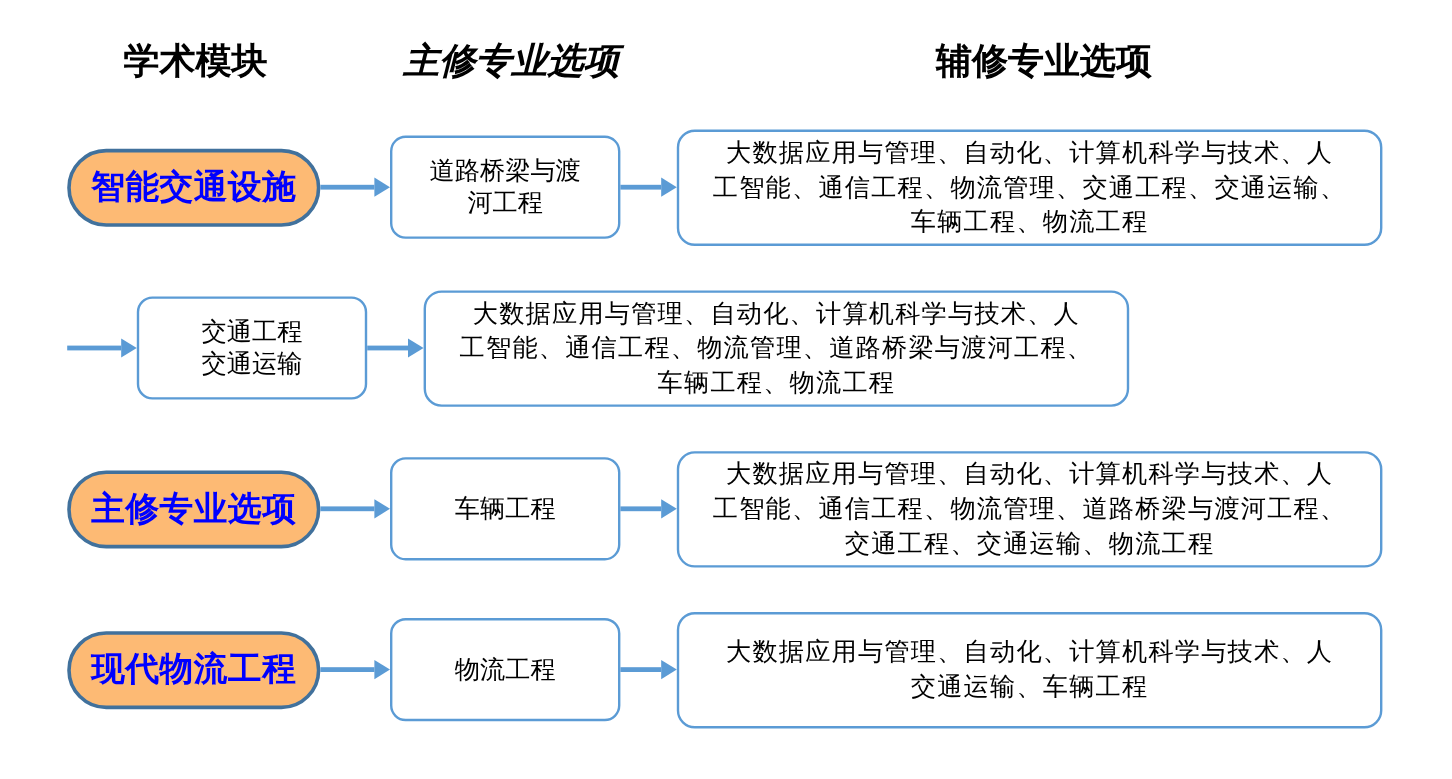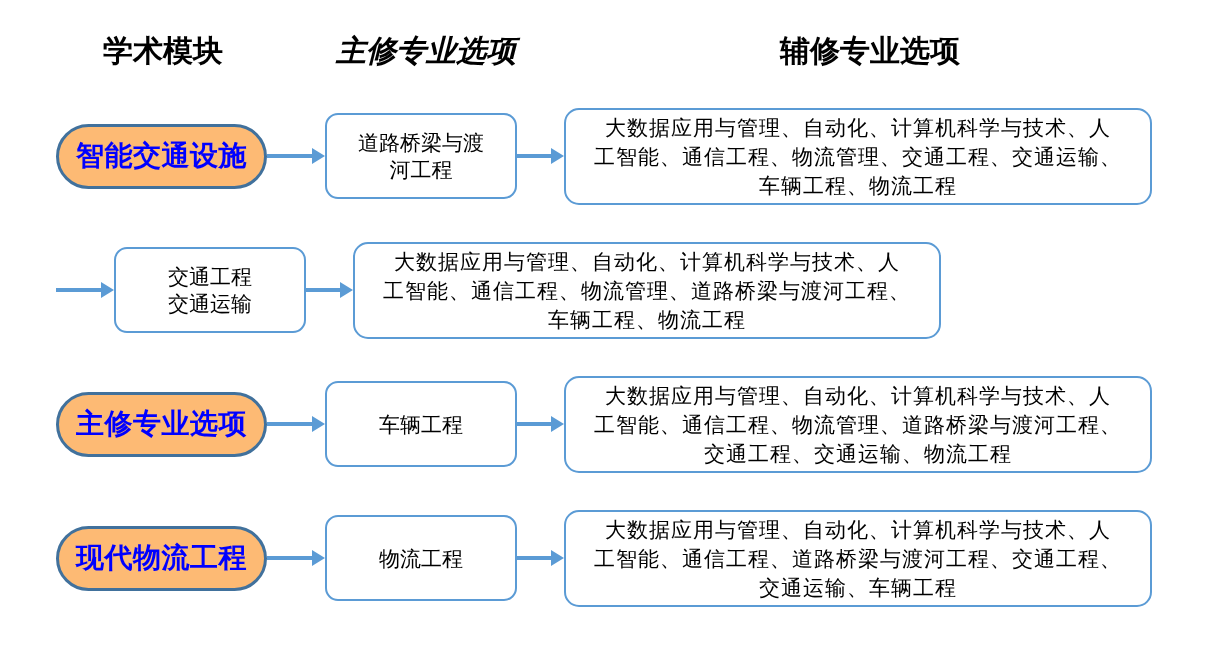--- a/index.html
+++ b/index.html
@@ -160,18 +160,17 @@
     </div>
     <div class="box major-box">
       <div class="box-line">物流工程</div>
     </div>
     <div class="arrow arrow-2">
       <i class="arrow-line"></i>
       <i class="arrow-head"></i>
     </div>
     <div class="box minor-box">
       <div class="box-line">大数据应用与管理、自动化、计算机科学与技术、人</div>
-      <div class="box-line">工智能、通信工程、道路桥梁与渡河工程、交通工程、</div>
       <div class="box-line">交通运输、车辆工程</div>
     </div>
   </div>
 
 </div>
 
 </body></html>

